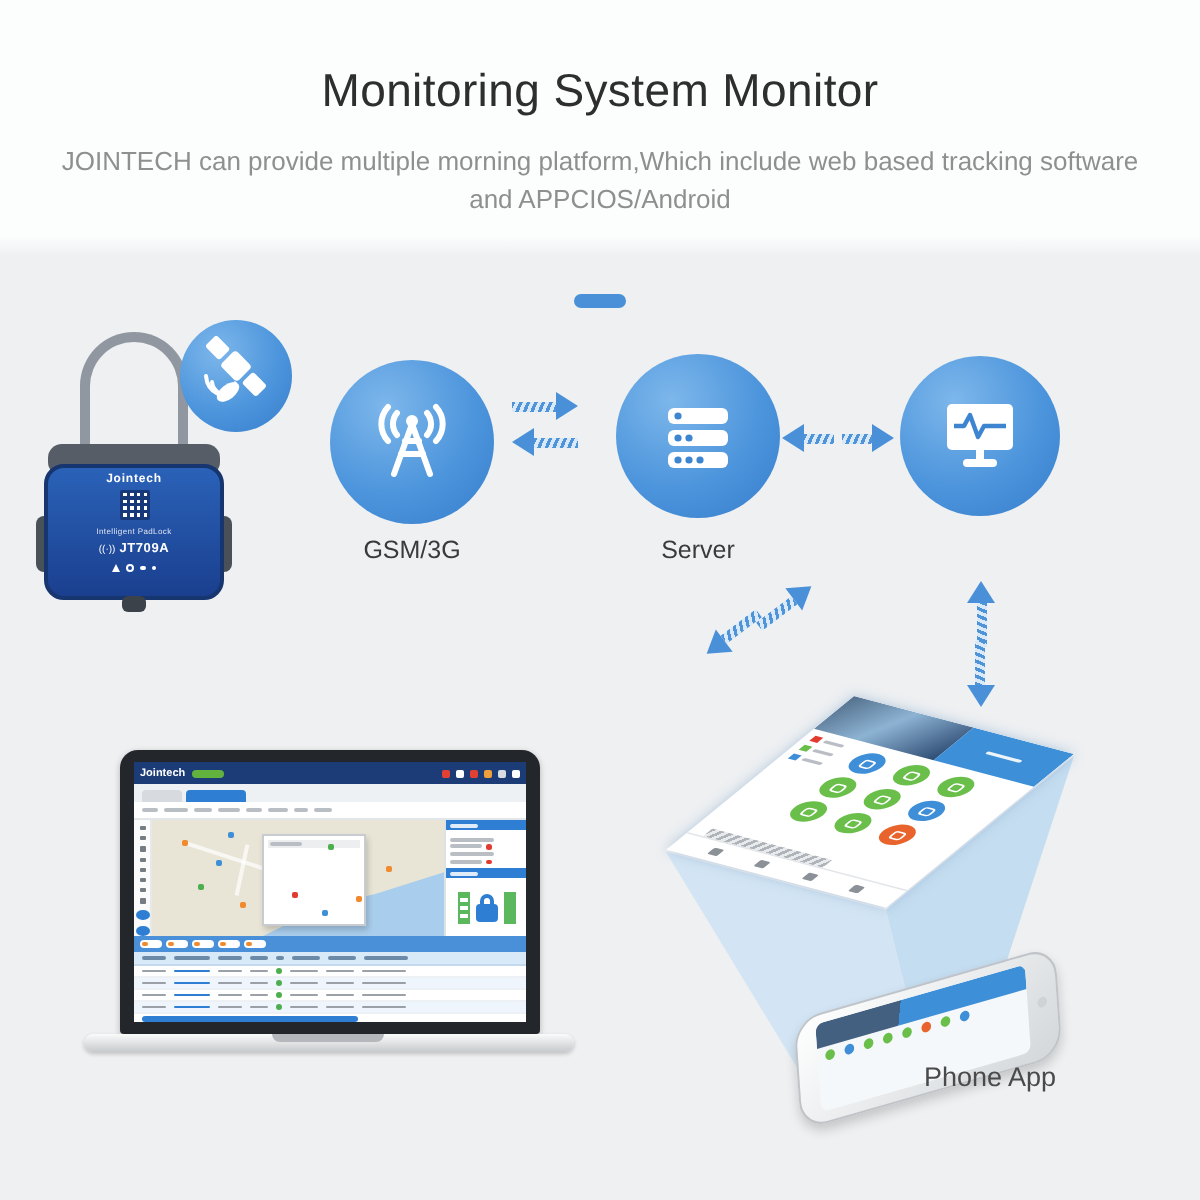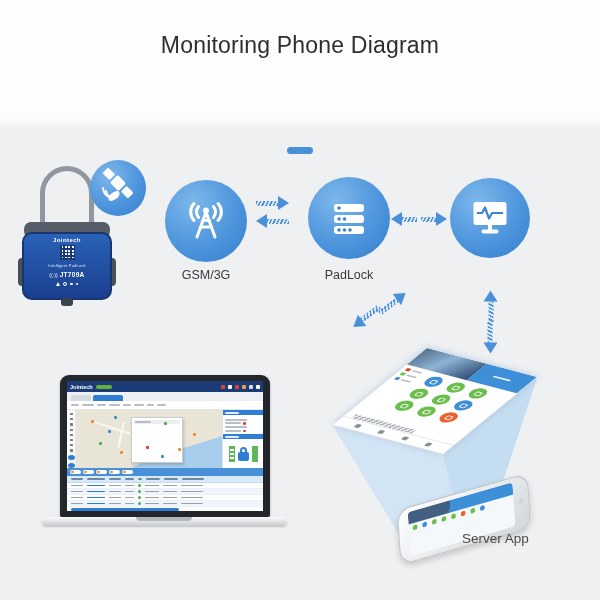--- a/index.html
+++ b/index.html
@@ -131,21 +131,22 @@
   .miniban{height:12px;background:linear-gradient(100deg,#446080 0 40%,#3d8fd8 40% 100%);}
   .minigrid{display:flex;flex-wrap:wrap;gap:2px 5px;padding:2px 0 0 4px;}
   .minidot{width:5px;height:5px;border-radius:50%;}
   .homebtn{position:absolute;right:5px;top:22px;width:5px;height:5px;border-radius:50%;background:#cfd3d6;}
 </style>
 </head>
 <body>
 
 <div class="stage">
 
-  <div class="title">Monitoring Phone Diagram</div>
+  <div class="title">Monitoring System Monitor</div>
+  <div class="subtitle">JOINTECH can provide multiple morning platform,Which include web based tracking software and APPCIOS/Android</div>
 
   <div class="device">
     <div class="shackle"></div>
     <div class="cap"></div>
     <div class="sidetab" style="left:-2px"></div>
     <div class="sidetab" style="right:-2px"></div>
     <div class="lockbody">
       <div class="dev-brand">Jointech</div>
       <div class="qr"></div>
       <div class="dev-prod">Intelligent PadLock</div>
@@ -215,21 +216,21 @@
       <g fill="#3d85d1">
         <circle cx="13" cy="13" r="1.8"></circle>
         <circle cx="13" cy="24" r="1.8"></circle>
           <circle cx="18.5" cy="24" r="1.8"></circle>
         <circle cx="13" cy="35" r="1.8"></circle>
           <circle cx="18.5" cy="35" r="1.8"></circle>
           <circle cx="24" cy="35" r="1.8"></circle>
       </g>
     </svg>
   </div>
-  <div class="nlabel" style="left:308px;top:268px;width:82px;">PadLock</div>
+  <div class="nlabel" style="left:308px;top:268px;width:82px;">Server</div>
 
   <div class="arr short" style="left:391px;top:212px;">
     <span class="headL"></span>
       <span class="shaft"></span>
   </div>
   <div class="arr short" style="left:421px;top:212px;">
     <span class="shaft"></span>
       <span class="headR"></span>
   </div>
 
@@ -485,15 +486,15 @@
               <span class="cell" style="width: 22px;"></span>
             </span>
           </div>
         <div class="wscroll"></div>
       </div>
     </div>
     <div class="base"></div>
     <div class="notch"></div>
   </div>
 
-  <div class="caption" style="left:462px;top:531px;">Server App</div>
+  <div class="caption" style="left:462px;top:531px;">Phone App</div>
 
 </div>
 
 </body></html>

